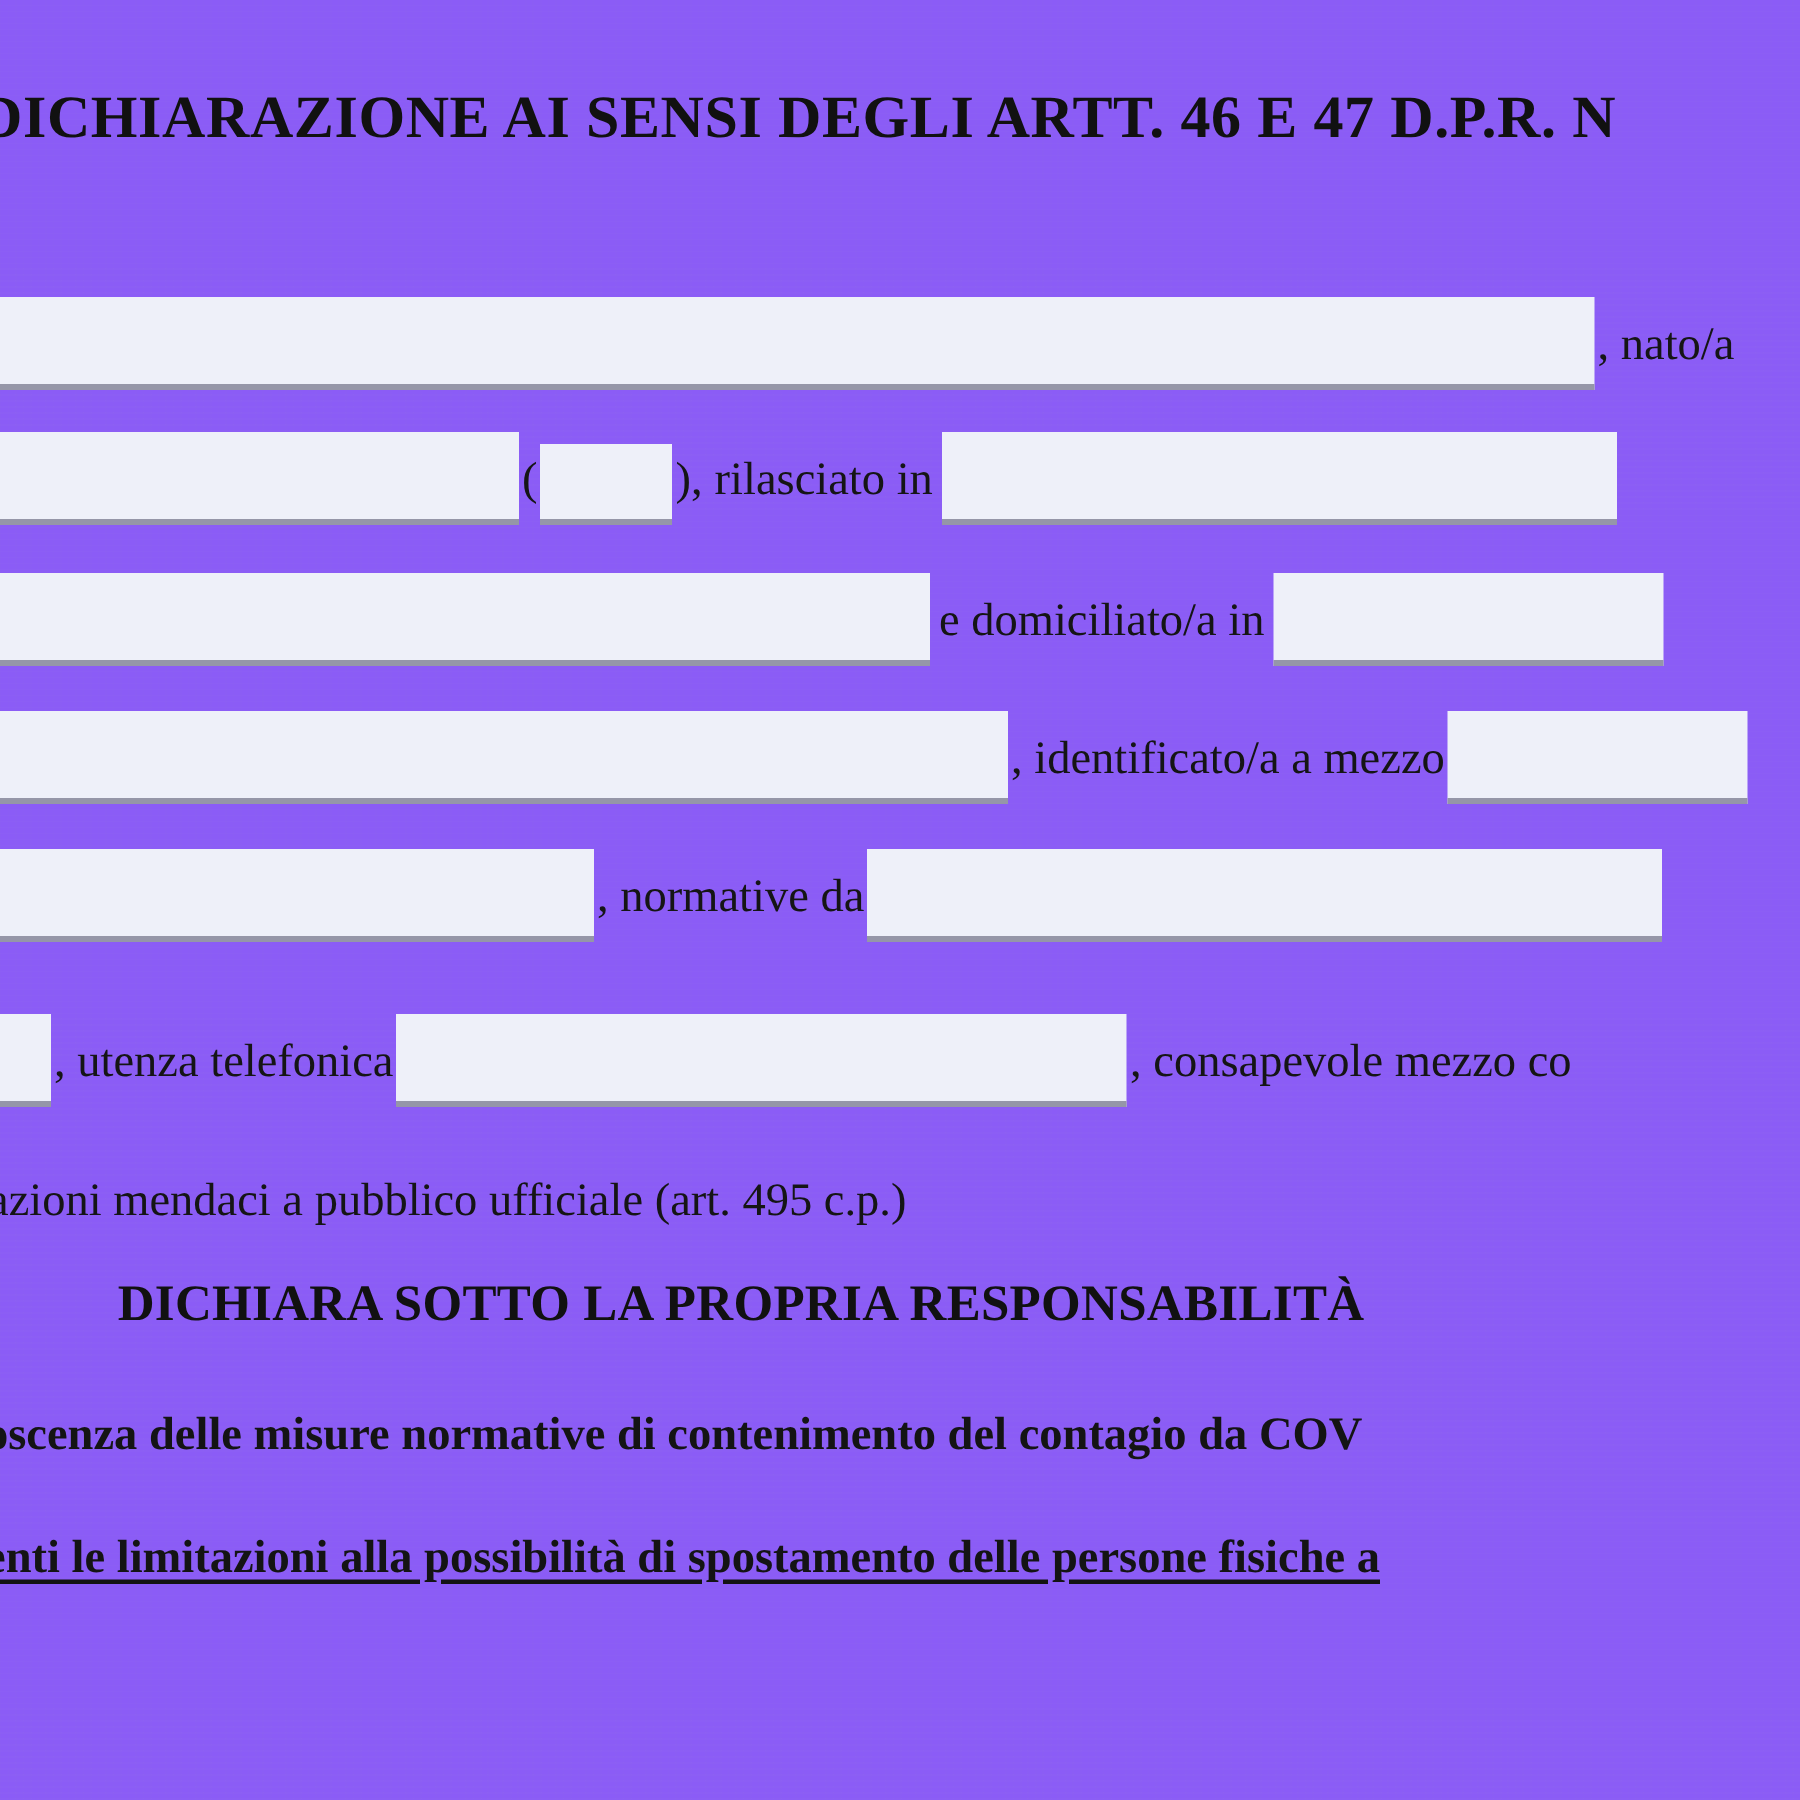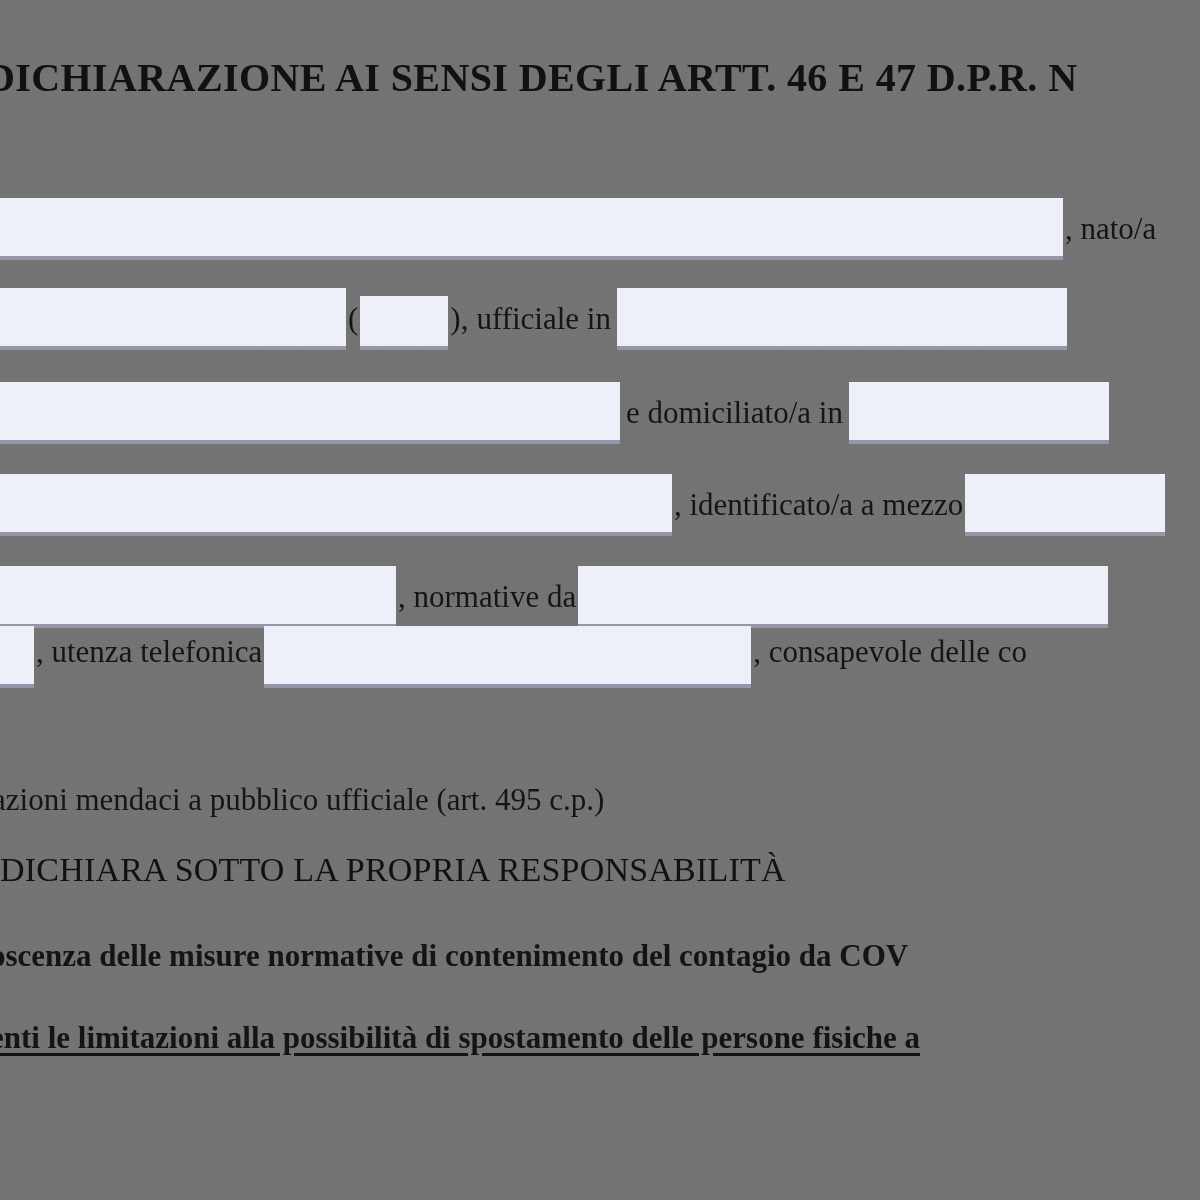--- a/index.html
+++ b/index.html
@@ -13,21 +13,21 @@
     height: 1200px;
     overflow: hidden;
     font-family: "Liberation Serif", "DejaVu Serif", serif;
     color: #1b1b1b;
   }
 
   #page {
     position: relative;
     width: 1200px;
     height: 1200px;
-    background: #737373;
+    background: #8b5cf6;
     overflow: hidden;
   }
 
   
   #paper-grain {
     position: absolute;
     inset: 0;
     pointer-events: none;
     background:
       repeating-linear-gradient(0deg, rgba(170,170,185,0.030) 0px, rgba(170,170,185,0.030) 1px, rgba(255,255,255,0) 1px, rgba(255,255,255,0) 4px),
@@ -87,22 +87,23 @@
     font-size: 31px;
     line-height: 40px;
     color: #151515;
   }
   .body-line b { font-weight: normal; }
 
   .section-heading {
     position: absolute;
     left: 0;
     width: 988px;
+    text-align: center;
     white-space: nowrap;
-    font-weight: normal;
+    font-weight: bold;
     font-size: 34px;
     line-height: 44px;
     letter-spacing: 0.2px;
     color: #111111;
   }
 
   .bold-line {
     position: absolute;
     white-space: nowrap;
     font-weight: bold;
@@ -128,21 +129,21 @@
   <div class="form-row" style="top:186px;">
     <div class="field" style="width:1063px;"></div>
     <div class="row-text tight">, nato/a</div>
   </div>
 
   <div class="form-row" style="top:276px;">
     <div class="field" style="width:346px;"></div>
     <div class="row-text tight">(</div>
     <div class="field short" style="width:88px;"></div>
     <div class="row-text tight">),</div>
-    <div class="row-text">ufficiale   in</div>
+    <div class="row-text">rilasciato   in</div>
     <div class="field" style="width:450px;"></div>
   </div>
 
   <div class="form-row" style="top:462px;">
     <div class="field" style="width:672px;"></div>
     <div class="row-text tight">, identificato/a a mezzo</div>
     <div class="field" style="width:200px;"></div>
   </div>
 
   <div class="form-row" style="top:370px;">
@@ -150,25 +151,25 @@
     <div class="row-text">e domiciliato/a in</div>
     <div class="field" style="width:260px;"></div>
   </div>
 
   <div class="form-row" style="top:554px;">
     <div class="field" style="width:396px;"></div>
     <div class="row-text tight">, normative da</div>
     <div class="field" style="width:530px;"></div>
   </div>
 
-  <div class="form-row" style="top:620px;align-items:center;">
+  <div class="form-row" style="top:664px;">
     <div class="field" style="width:34px;"></div>
     <div class="row-text tight">, utenza telefonica</div>
     <div class="field" style="width:487px;"></div>
-    <div class="row-text tight">, consapevole delle co</div>
+    <div class="row-text tight">, consapevole mezzo co</div>
   </div>
 
   <div class="body-line" style="left:-8px; top:780px;">
     <span>azioni mendaci a pubblico ufficiale </span><b>(art. 495 c.p.)</b>
   </div>
 
   <div class="section-heading" style="top:848px;">DICHIARA SOTTO LA PROPRIA RESPONSABILITÀ</div>
 
   <div class="bold-line" style="left:-10px; top:936px;">oscenza delle misure normative di contenimento del contagio da COV</div>
 

